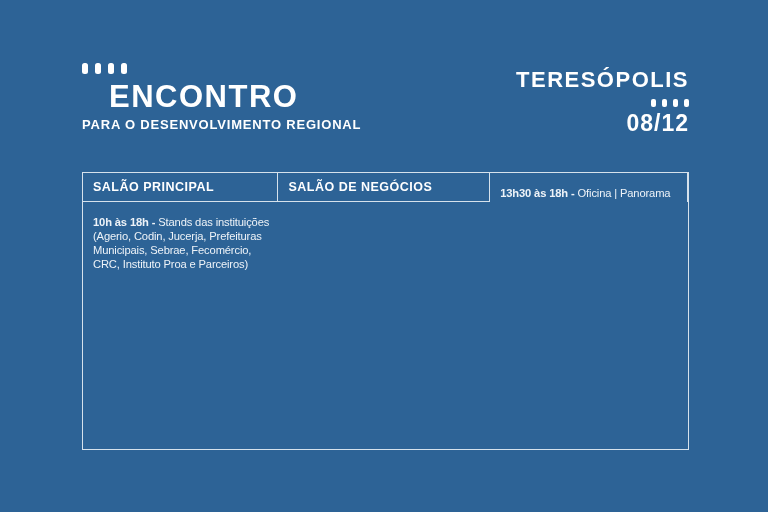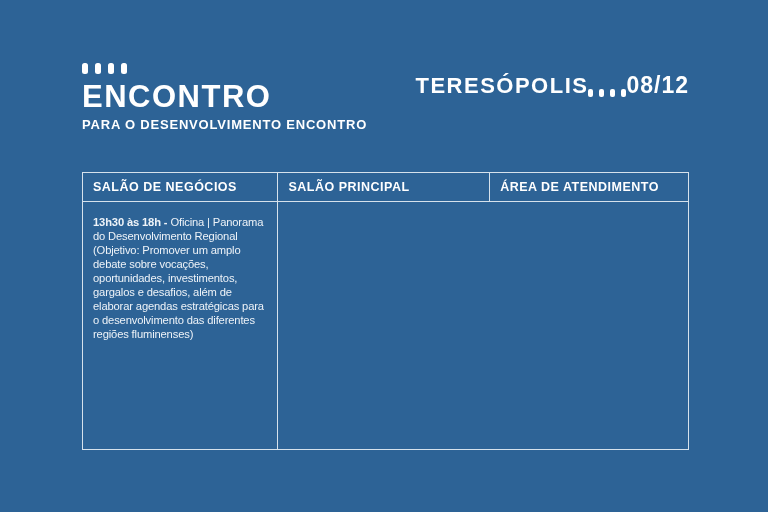--- a/index.html
+++ b/index.html
@@ -17,27 +17,27 @@
   }
   
   .header{
     position:absolute;left:82px;right:79px;top:63px;
     display:flex;justify-content:space-between;align-items:flex-start;
   }
   .ticks{display:flex;gap:7px;}
   .tick{display:inline-block;width:6px;height:11px;background:var(--heading);border-radius:2.5px;}
   .brand-title{
     color:var(--heading);font-size:31px;font-weight:bold;
-    letter-spacing:1.5px;margin-top:7px;line-height:1.0;
+    letter-spacing:1.5px;margin-top:7px;line-height:1.0;margin-left:27px;
   }
   .brand-subtitle{
     color:var(--heading);font-size:13px;font-weight:bold;
     letter-spacing:0.8px;margin-top:5px;
   }
-  .location{display:flex;flex-direction:row;align-items:flex-end;text-align:right;margin-top:6px;}
+  .location{display:flex;flex-direction:column;align-items:flex-end;text-align:right;margin-top:6px;}
   .location-city{
     color:var(--heading);font-size:22px;font-weight:bold;letter-spacing:1.5px;line-height:1;
   }
   .ticks.small{gap:6px;margin-top:8px;}
   .ticks.small .tick{width:5px;height:8px;border-radius:2px;}
   .location-date{
     color:var(--heading);font-size:23px;font-weight:bold;letter-spacing:1px;margin-top:5px;line-height:1;
   }
   
   .schedule{
@@ -70,44 +70,49 @@
 
   <div class="header">
     <div class="brand">
       <div class="ticks">
         <span class="tick"></span>
         <span class="tick"></span>
         <span class="tick"></span>
         <span class="tick"></span>
       </div>
       <h1 class="brand-title">ENCONTRO</h1>
-      <div class="brand-subtitle">PARA O DESENVOLVIMENTO ENCONTRO</div>
+      <div class="brand-subtitle">PARA O DESENVOLVIMENTO REGIONAL</div>
     </div>
 
     <div class="location">
       <div class="location-city">TERESÓPOLIS</div>
       <div class="ticks small">
         <span class="tick"></span>
         <span class="tick"></span>
         <span class="tick"></span>
         <span class="tick"></span>
       </div>
       <div class="location-date">08/12</div>
     </div>
   </div>
 
   <div class="schedule">
 
+    <div class="cell head-cell">SALÃO PRINCIPAL</div>
     <div class="cell head-cell">SALÃO DE NEGÓCIOS</div>
-    <div class="cell head-cell">SALÃO PRINCIPAL</div>
-    <div class="cell head-cell last">ÁREA DE ATENDIMENTO</div>
 
     <div class="cell body-cell">
       <p class="event">
         <span class="time">13h30 às 18h -</span>
         <span class="desc">Oficina | Panorama do Desenvolvimento Regional (Objetivo: Promover um amplo debate sobre vocações, oportunidades, investimentos, gargalos e desafios, além de elaborar agendas estratégicas para o desenvolvimento das diferentes regiões fluminenses)</span>
       </p>
     </div>
 
 
+    <div class="cell body-cell last">
+      <p class="event">
+        <span class="time">10h às 18h -</span>
+        <span class="desc">Stands das instituições (Agerio, Codin, Jucerja, Prefeituras Municipais, Sebrae, Fecomércio, CRC, Instituto Proa e Parceiros)</span>
+      </p>
+    </div>
   </div>
 
 </div>
 
 </body></html>

